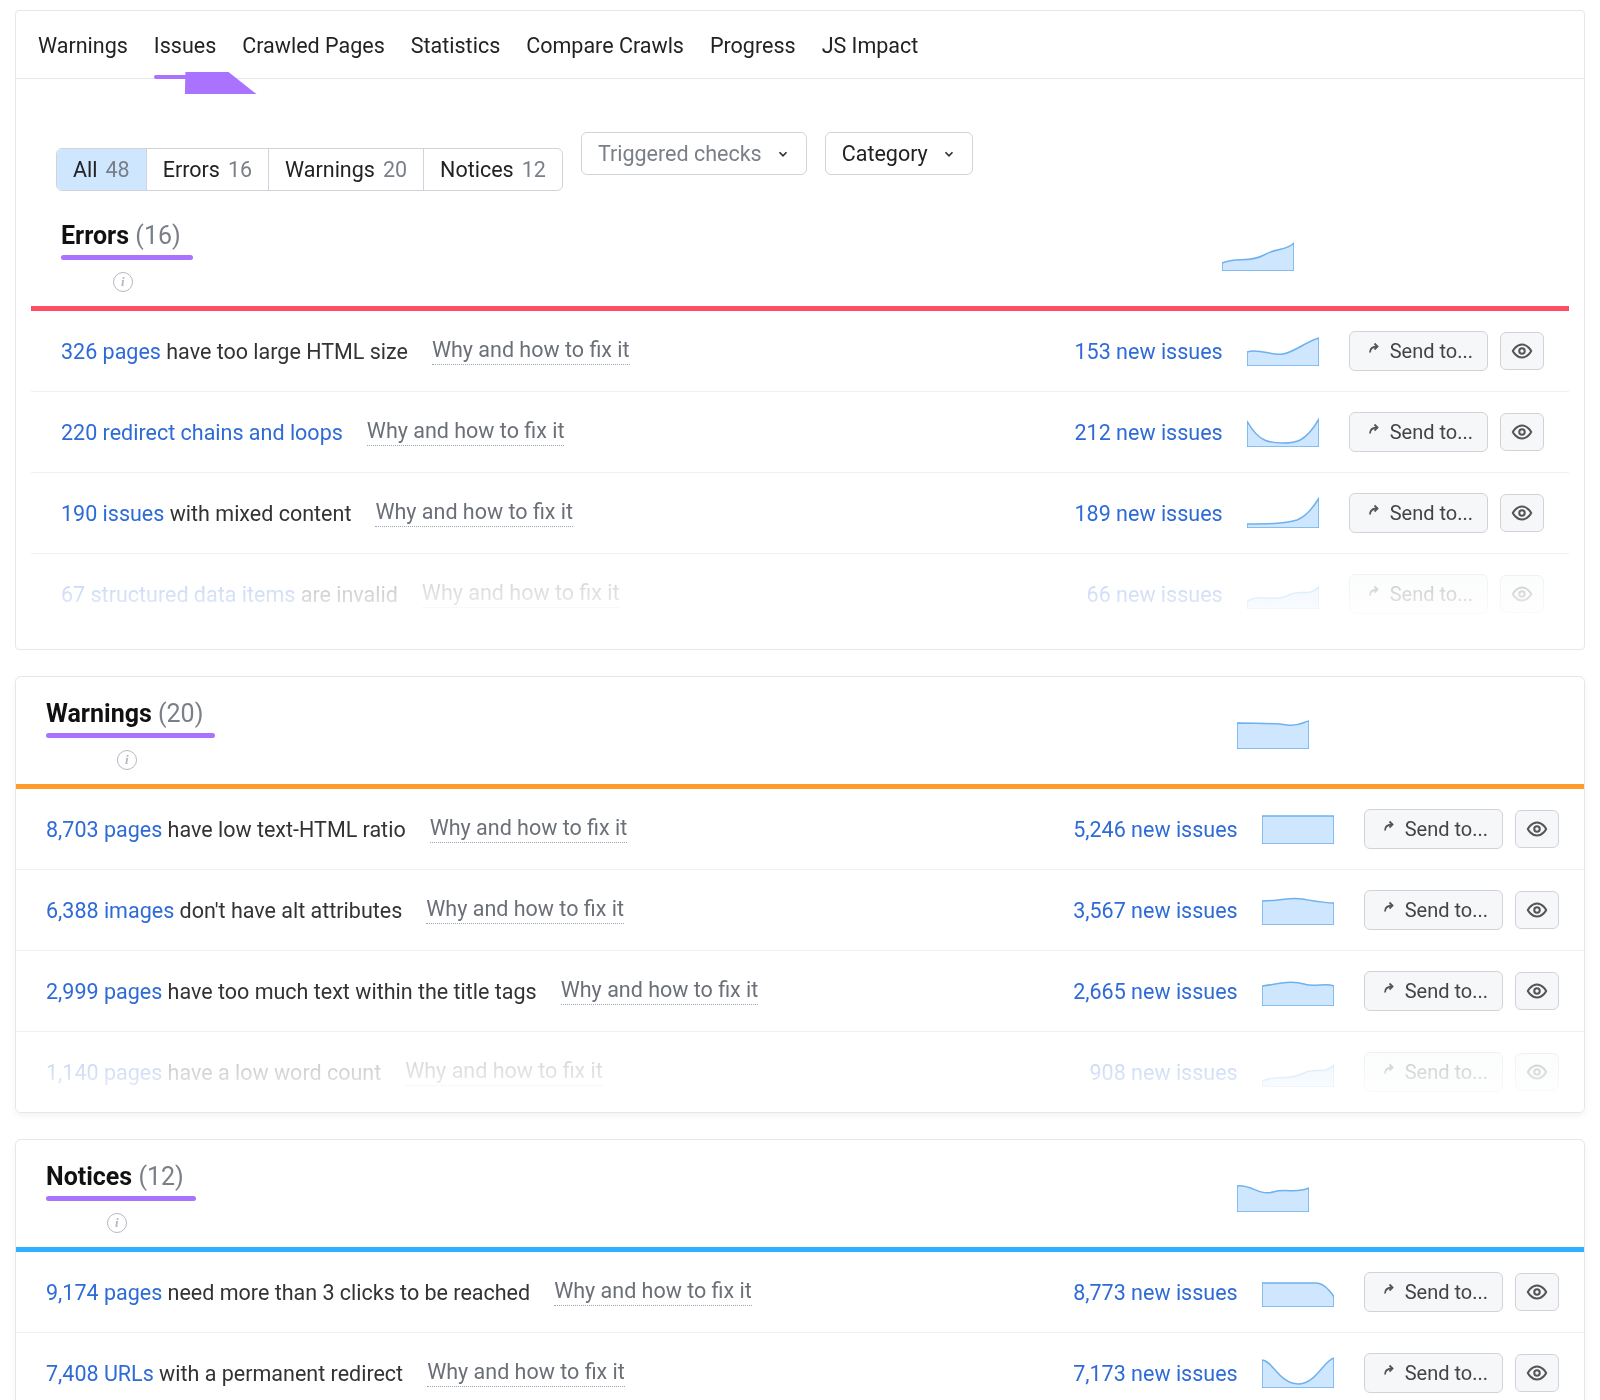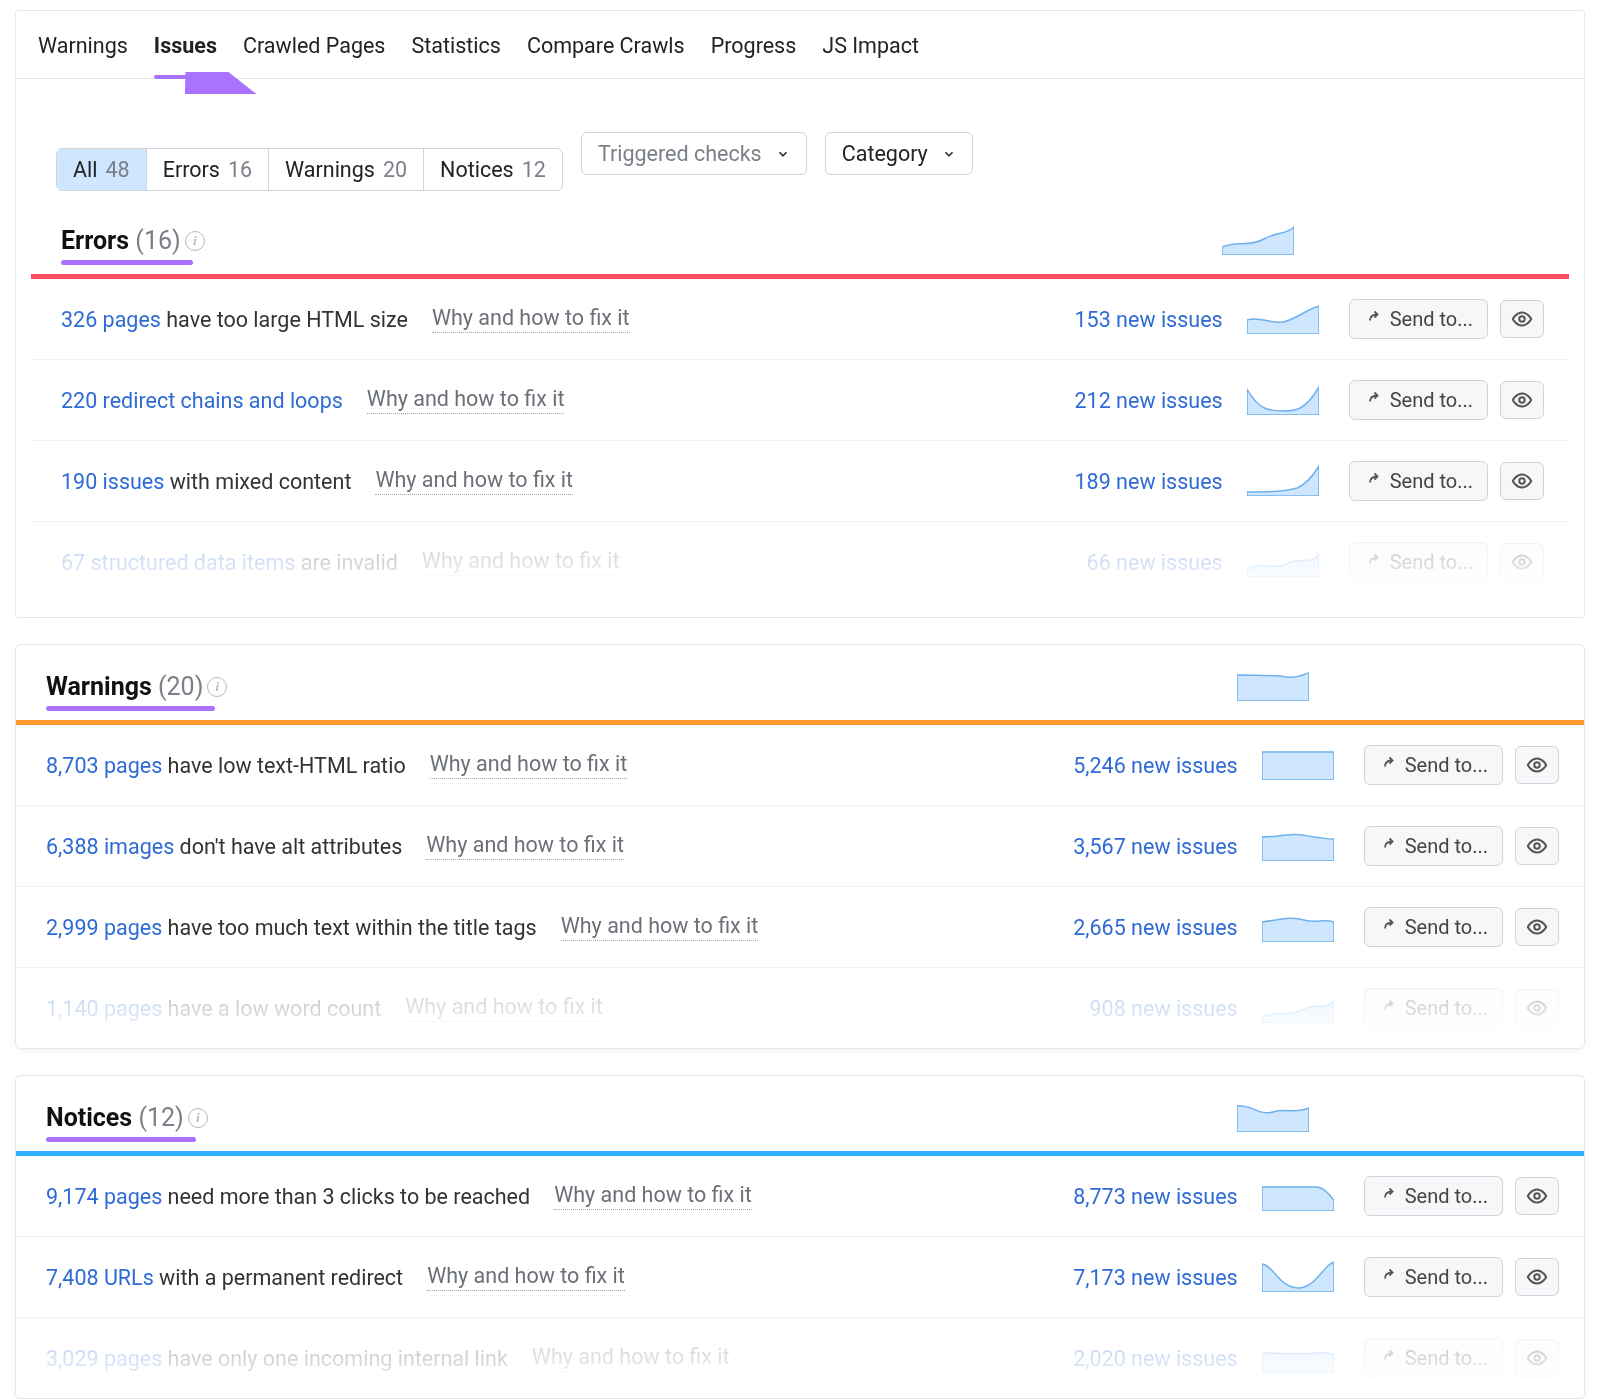--- a/index.html
+++ b/index.html
@@ -28,21 +28,21 @@
     gap: 26px;
     padding: 22px 22px 0 22px;
     border-bottom: 1px solid #e5e7eb;
   }
   .tab {
     padding-bottom: 20px;
     color: #222;
     cursor: pointer;
     position: relative;
   }
-  .tab.active { color: #222; font-weight:700; }
+  .tab.active { color: #222; font-weight:400; }
   .tab.active::after {
     content: "";
     position: absolute;
     left: 0; right: 0; bottom: -1px;
     height: 4px;
     background: #a972ff;
     border-radius: 2px;
   }
   
   .panel {
@@ -96,21 +96,21 @@
     color:#7a7f88;
     cursor:pointer;
   }
   .dropdown.dark-label { color:#222;}
   
   .section-header {
     display:flex; align-items:center; justify-content:space-between;
     padding: 8px 25px 14px 30px;
   }
   .section-header.nopad-top { padding-top: 22px;}
-  .sh-left { display:flex; align-items:center; gap:0;}
+  .sh-left { display:flex; align-items:center; gap:22px;flex-direction:column;}
   .sh-title { font-weight:700; font-size:25px; position:relative;}
   .sh-title .count { font-weight:400; color:#7a7f88;}
   .sh-title::after{
     content:""; position:absolute; left:0; right:-12px; bottom:-10px; height:5px; background:#a972ff; border-radius:4px;
   }
   .info-icn {
     width:20px; height:20px; border:1.5px solid #b4b8c0; color:#b4b8c0; border-radius:50%;
     display:inline-flex; align-items:center; justify-content:center;
     font-size:13px; font-style:italic; font-family:Georgia,serif; font-weight:bold;
     margin-left:4px;

